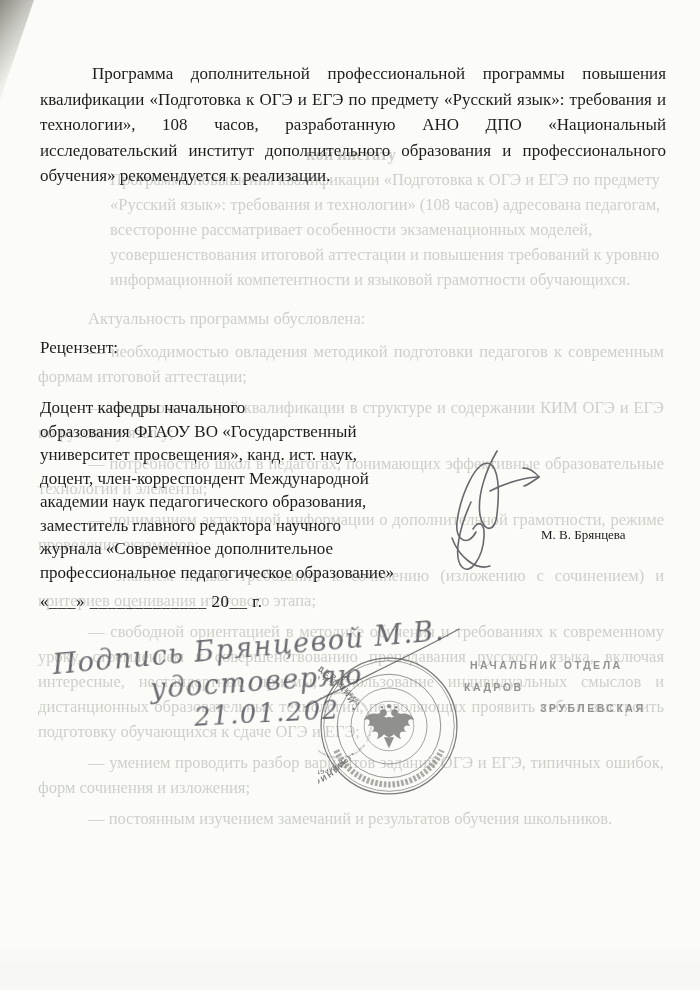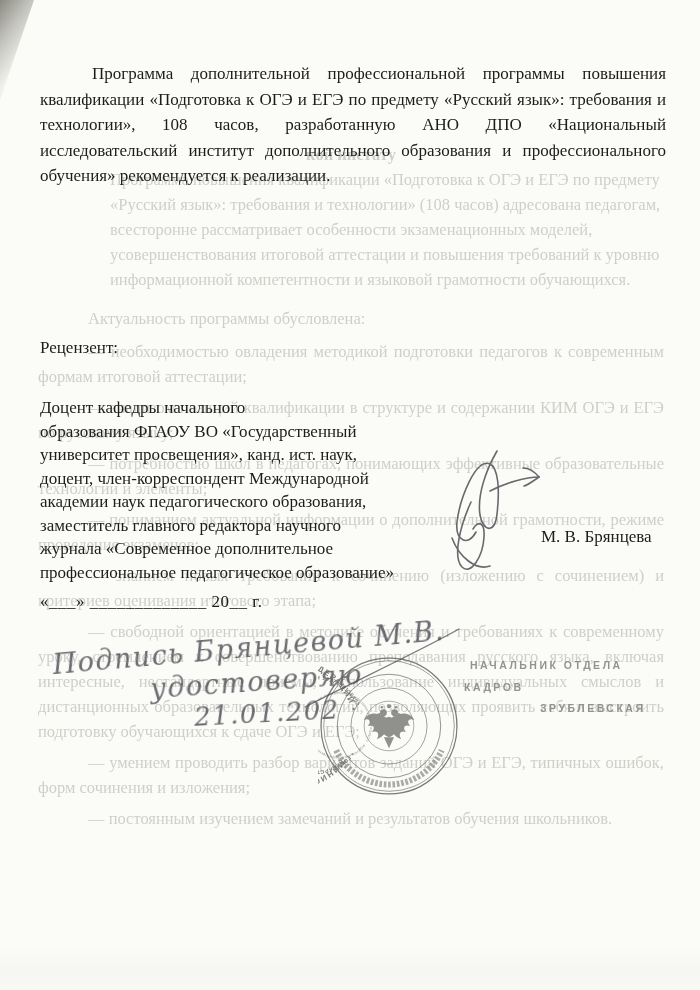--- a/index.html
+++ b/index.html
@@ -19,21 +19,21 @@
   .bleed p:nth-of-type(1){text-align:center;text-indent:0;margin:0;font-weight:bold;}
   .bleed p:nth-of-type(2){text-indent:0;margin:0 0 14px 72px;text-align:left;}
   .bleed p:nth-of-type(3){margin-bottom:8px;}
   
   .block{position:absolute;z-index:1;}
   .approval{left:40px;top:44px;width:626px;font-size:17px;line-height:25.5px;
         text-align:justify;text-indent:52px;}
   .reviewer-label{left:40px;top:338px;font-size:17px;}
   .reviewer-details{left:40px;top:396px;width:500px;font-size:17px;line-height:23.5px;
         white-space:pre-line;}
-  .reviewer-name{left:541px;top:527px;font-size:17px;}
+  .reviewer-name{left:541px;top:527px;font-size:13px;}
   .date-line{left:40px;top:592px;font-size:17px;letter-spacing:.5px;}
   
   .hand{position:absolute;z-index:2;font-family:"DejaVu Serif", serif;font-style:italic;
         color:#53535a;letter-spacing:1.5px;opacity:.85;filter:blur(0.3px);}
   .hand-1{left:52px;top:632px;font-size:27px;transform:rotate(-5deg);}
   .hand-2{left:150px;top:666px;font-size:27px;transform:rotate(-4deg);}
   .hand-3{left:194px;top:698px;font-size:26px;transform:rotate(-3deg);}
   
   .stampline{position:absolute;z-index:2;font-family:Liberation Sans, sans-serif;
         font-weight:bold;color:#8d8d8b;letter-spacing:2.5px;filter:blur(0.3px);opacity:.95;padding-left:24px;}

